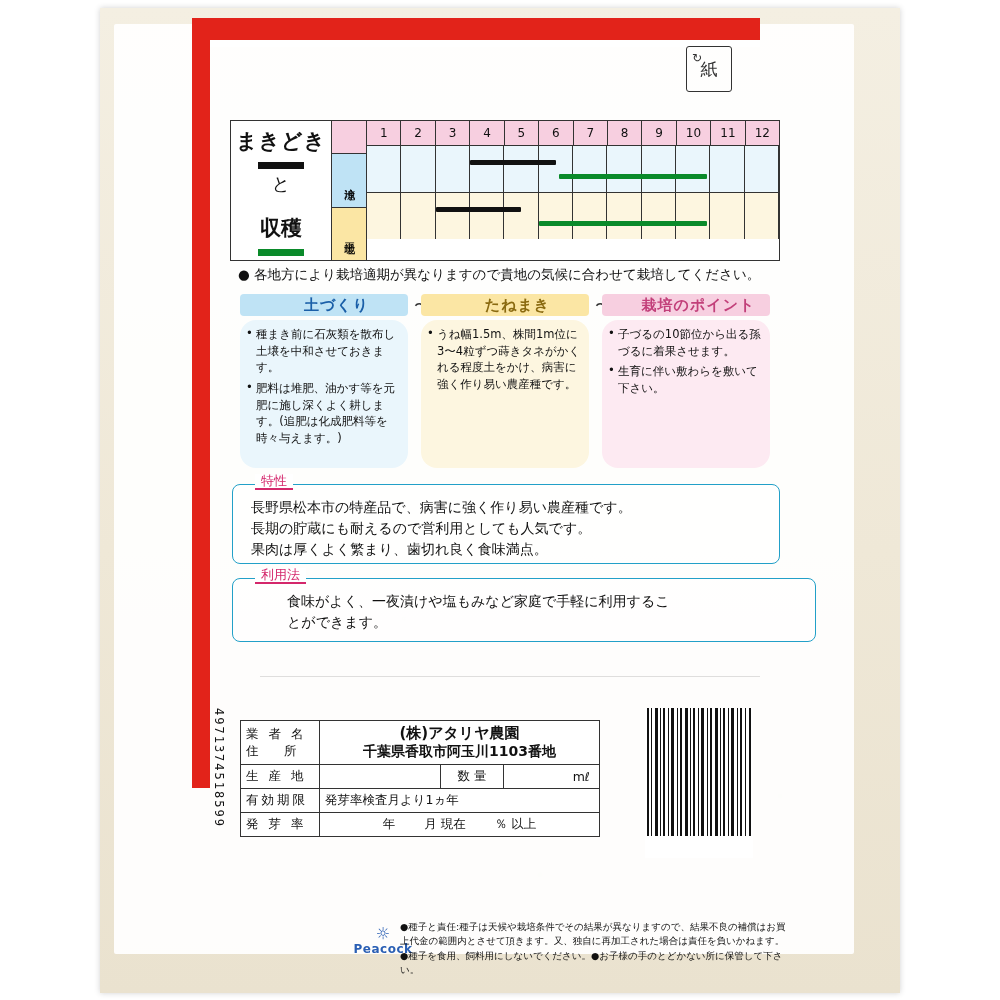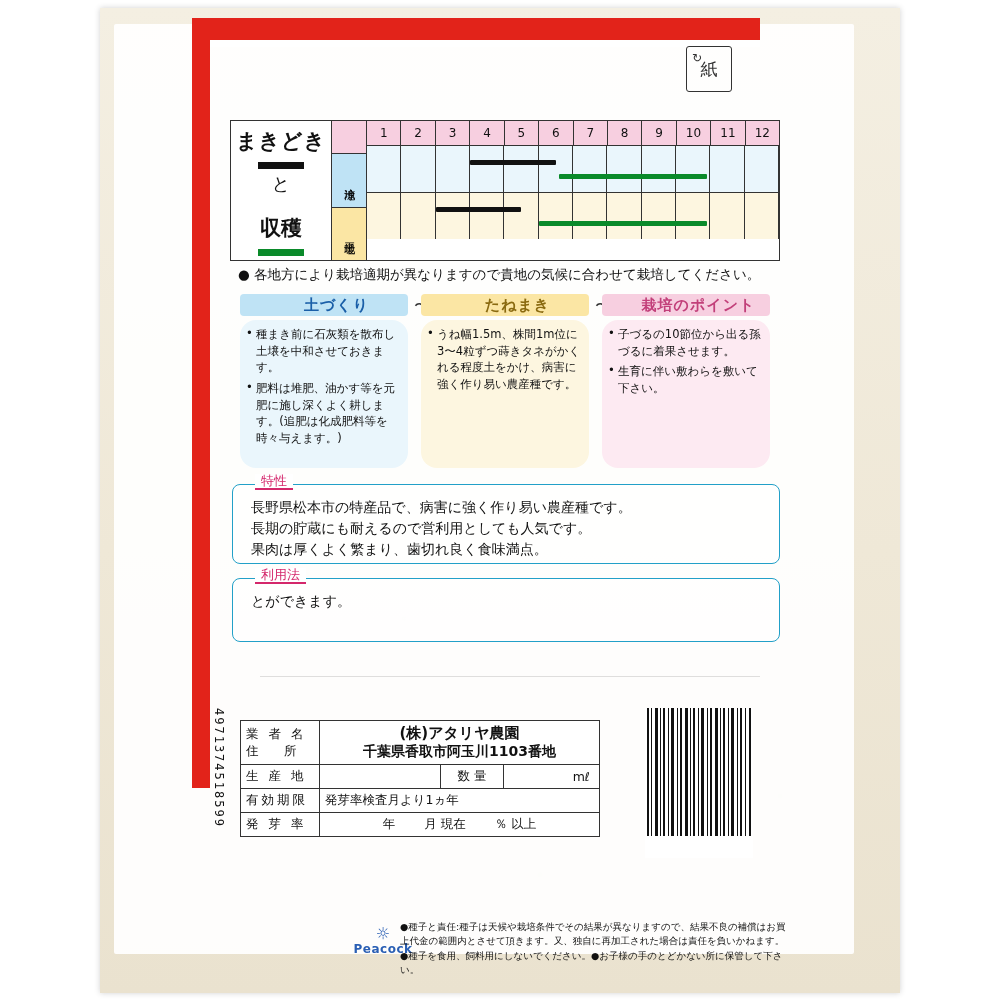--- a/index.html
+++ b/index.html
@@ -143,21 +143,21 @@
     position:absolute;top:2px;font-size:16px;color:#333;
   }
   #tilde1{left:174px;}
   #tilde2{left:355px;}
 
   
   .infobox{
     position:absolute;border:1.4px solid;border-radius:8px;background:rgba(255,255,255,.55);
   }
   #feature{left:132px;top:476px;width:546px;height:78px;border-color:#22a0c8;}
-  #usage{left:132px;top:570px;width:546px;height:62px;border-color:#22a0c8;}
+  #usage{left:132px;top:570px;width:546px;height:62px;border-color:#22a0c8;padding-left:36px;}
   .boxlabel{
     position:absolute;left:22px;top:-11px;background:#ffffff;padding:0 6px;
     font-size:13px;color:#d4276b;border-bottom:2px solid #d4276b;line-height:1.1;
   }
   .boxtext{
     padding:12px 14px 0 18px;font-size:14px;line-height:1.5;color:#111;
   }
 
   
   #crease{position:absolute;left:160px;top:668px;width:500px;height:1px;background:rgba(0,0,0,.12);}
@@ -320,20 +320,21 @@
     <div class="boxtext jp">
       <div>長野県松本市の特産品で、病害に強く作り易い農産種です。</div>
       <div>長期の貯蔵にも耐えるので営利用としても人気です。</div>
       <div>果肉は厚くよく繁まり、歯切れ良く食味満点。</div>
     </div>
   </div>
 
   <div class="infobox" id="usage">
     <div class="boxlabel jp">利用法</div>
     <div class="boxtext jp">
+      <div>食味がよく、一夜漬けや塩もみなど家庭で手軽に利用するこ</div>
       <div>とができます。</div>
     </div>
   </div>
 
   <div id="crease"></div>
 
   <table id="infotable">
     <tbody>
         <tr>
       <td class="lbl jp">

